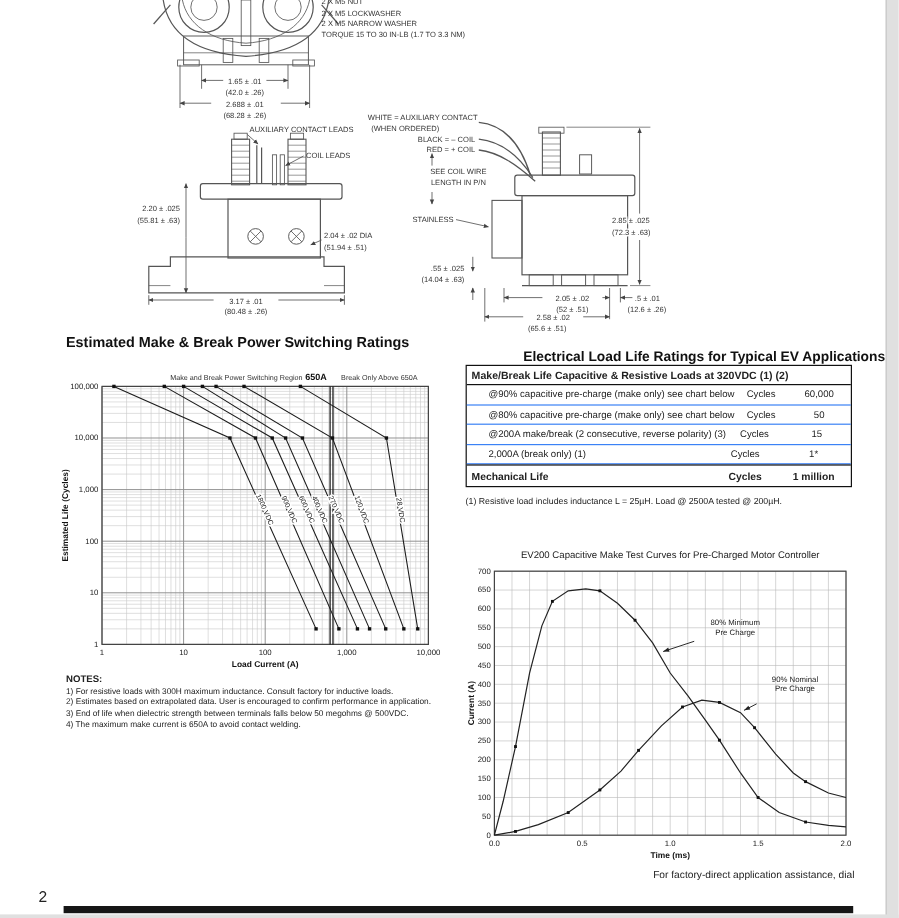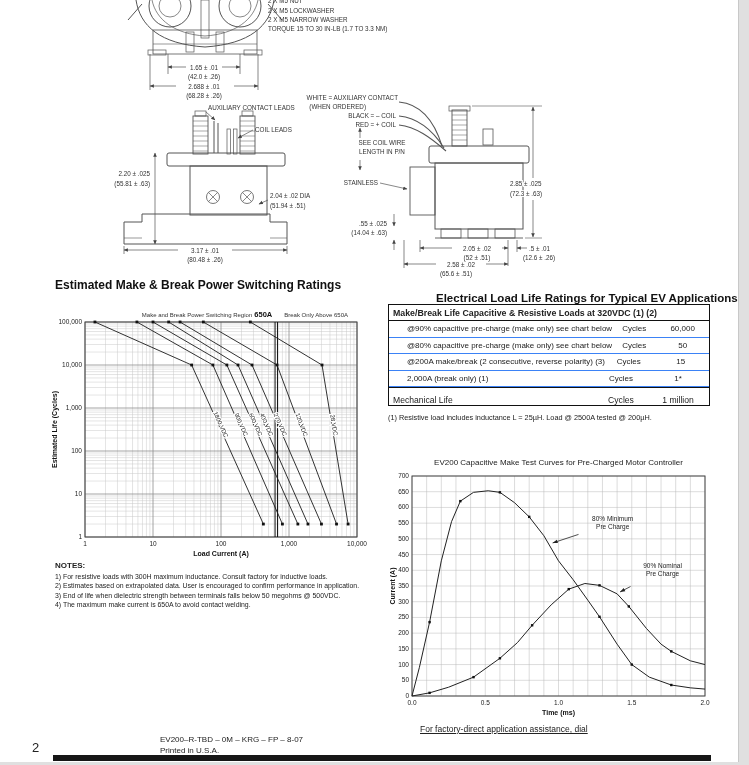--- a/index.html
+++ b/index.html
@@ -10,32 +10,32 @@
   #drawings{left:0;top:0;overflow:hidden;}
   #chart-power{left:48px;top:306px;}
   #chart-capacitive{left:388px;top:452px;}
   .sec-title{position:absolute;font-weight:bold;color:#111;white-space:nowrap;}
   #title-left{left:55px;top:278px;font-size:12px;text-align:center;}
   #title-right{left:388px;top:292px;font-size:11.5px;margin-left:48px;}
   .lltable{position:absolute;left:388px;top:304px;width:322px;border:1.5px solid #111;
            font-size:8px;color:#222;background:#fff;box-sizing:border-box;}
   .t-head{font-weight:bold;font-size:8.8px;padding:3px 4px 2px 4px;border-bottom:1.3px solid #111;}
   .t-row{display:flex;align-items:center;height:15.5px;border-bottom:1px solid #3b82f6;}
-  .t-row.t-mech{border-bottom:none;border-top:1.3px solid #111;font-weight:normal;height:17px;font-size:8.6px;align-items:flex-end;}
+  .t-row.t-mech{border-bottom:none;border-top:1.3px solid #111;font-weight:bold;height:17px;font-size:8.6px;}
   .t-desc{flex:1;padding-left:18px;white-space:nowrap;}
   .t-mech .t-desc{padding-left:4px;}
   .t-unit{width:52px;text-align:center;}
   .t-val{width:62px;text-align:center;}
   .footnotes{position:absolute;left:388px;top:413px;font-size:7.3px;line-height:9.8px;color:#222;white-space:nowrap;text-align:center;}
   .notes{position:absolute;left:55px;top:561px;font-size:6.9px;line-height:9.6px;color:#222;white-space:nowrap;}
   .notes-h{font-weight:bold;font-size:8px;margin-bottom:1px;}
   .footer-doc{position:absolute;left:160px;top:734px;font-size:8px;line-height:11px;color:#222;}
   .page-num{position:absolute;left:32px;top:740px;font-size:13px;color:#222;}
   .footer-bar{position:absolute;left:53px;top:755px;width:658px;height:6px;background:#161616;}
-  .assistance{position:absolute;left:420px;top:724px;width:292px;text-align:left;font-size:8.5px;line-height:11.5px;color:#222;text-decoration:underline;}
+  .assistance{position:absolute;left:420px;top:724px;width:292px;text-align:right;font-size:8.5px;line-height:11.5px;color:#222;}
   .edge-r{position:absolute;left:738px;top:0;width:11px;height:765px;background:#e0e0e0;border-left:1px solid #c8c8c8;}
   .edge-b{position:absolute;left:0;top:762px;width:749px;height:3px;background:#e0e0e0;}
   .dtext{font-size:6.3px;fill:#333;}
   .halo{paint-order:stroke;stroke:#fff;stroke-width:2.2px;fill:#333;}
 </style>
 </head>
 <body>
 
 <div class="page">
 
@@ -479,24 +479,20 @@
     </svg>
 
   <div class="notes">
     <div class="notes-h">NOTES:</div>
     <div>1) For resistive loads with 300H maximum inductance. Consult factory for inductive loads.</div>
     <div>2) Estimates based on extrapolated data. User is encouraged to confirm performance in application.</div>
     <div>3) End of life when dielectric strength between terminals falls below 50 megohms @ 500VDC.</div>
     <div>4) The maximum make current is 650A to avoid contact welding.</div>
   </div>
 
-  <div class="footer-doc">
-    <div>EV200–R-TBD – 0M – KRG – FP – 8-07</div>
-    <div>Printed in U.S.A.</div>
-  </div>
   <div class="page-num">2</div>
   <div class="footer-bar"></div>
   <div class="assistance">
     <div>For factory-direct application assistance, dial</div>
   </div>
 
   <div class="edge-r"></div>
   <div class="edge-b"></div>
 </div>
 

